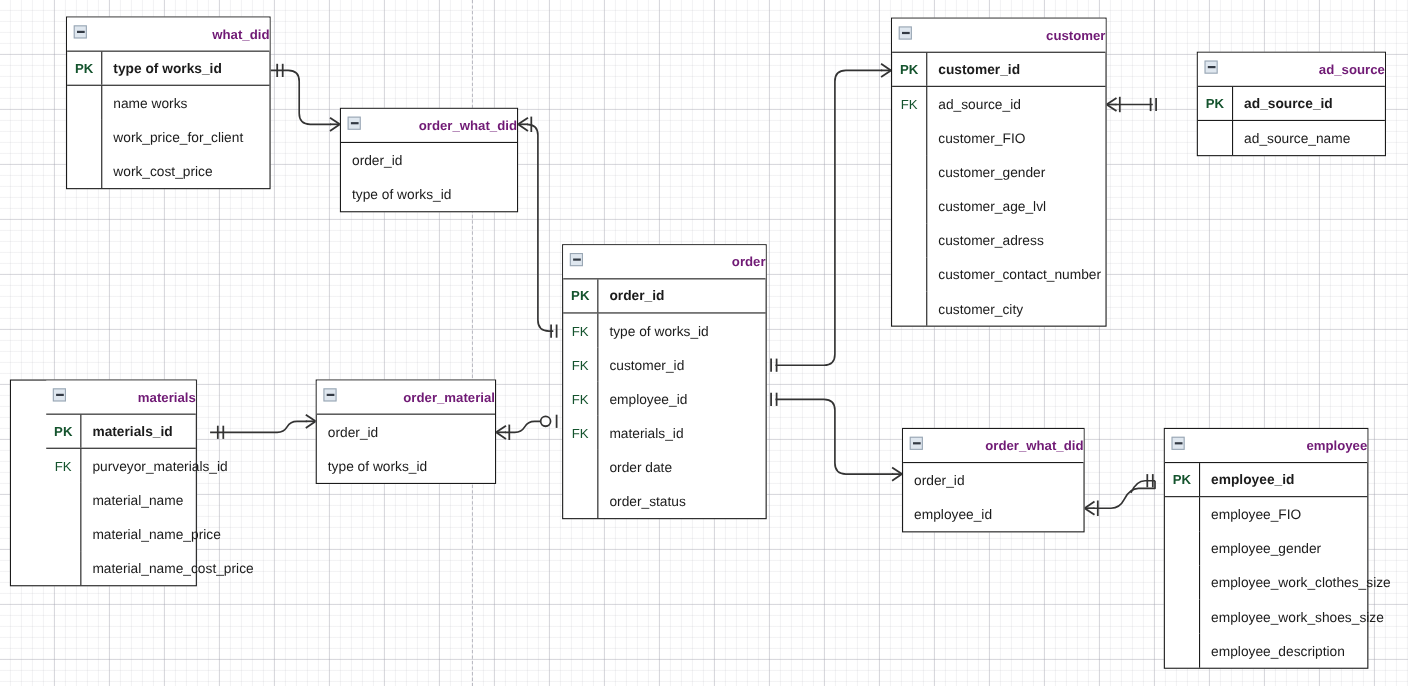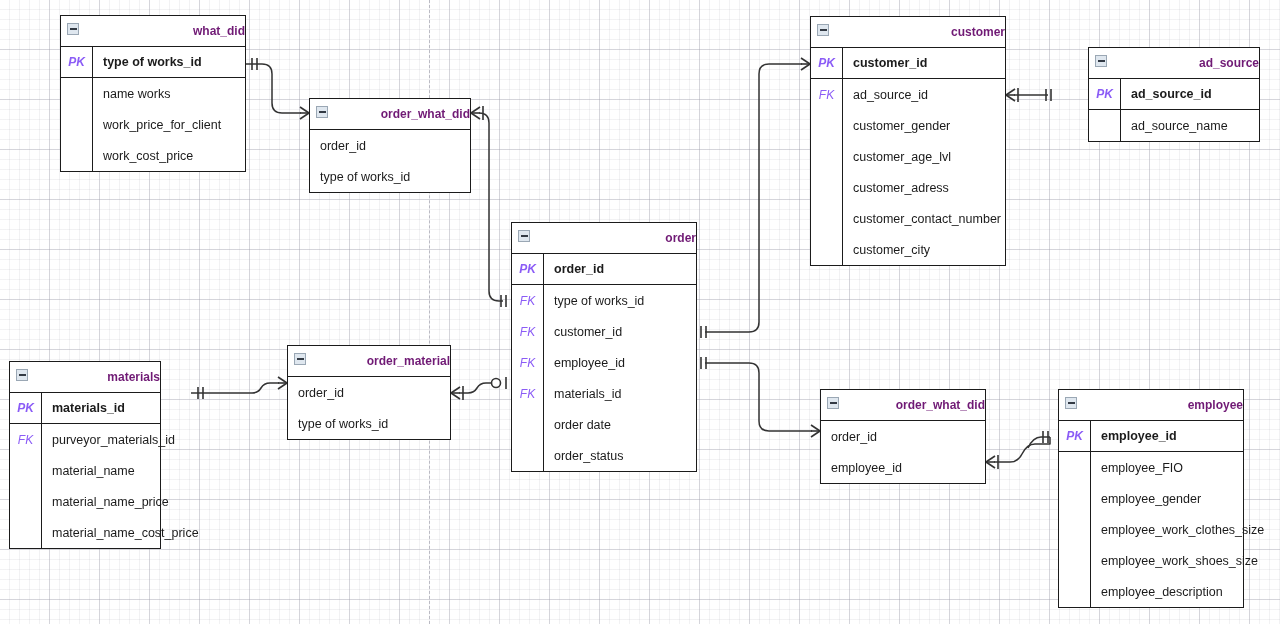--- a/index.html
+++ b/index.html
@@ -78,22 +78,21 @@
   .row.pk-row { border-bottom: 1.6px solid #1b1b1b; }
   .keycol {
     width: 32px;
     min-width: 32px;
     height: 100%;
     display: flex;
     align-items: center;
     justify-content: center;
     font-size: 12px;
     border-right: 1.6px solid #1b1b1b;
-    color: #8b5cf6;
-    font-style: italic;
+    color: #14532d;
   }
   .keycol.empty { border-right: 1.6px solid #1b1b1b; }
   .fieldname { padding-left: 10px; white-space: nowrap; }
   .bold { font-weight: bold; }
   .nokey .fieldname { padding-left: 10px; }
 </style>
 </head>
 <body>
 
 <div id="canvas"></div>
@@ -281,20 +280,24 @@
         <div class="row pk-row">
           <div class="keycol bold">PK</div>
           <div class="fieldname bold">customer_id</div>
         </div>
         <div class="row">
           <div class="keycol">FK</div>
           <div class="fieldname">ad_source_id</div>
         </div>
         <div class="row">
           <div class="keycol empty"></div>
+          <div class="fieldname">customer_FIO</div>
+        </div>
+        <div class="row">
+          <div class="keycol empty"></div>
           <div class="fieldname">customer_gender</div>
         </div>
         <div class="row">
           <div class="keycol empty"></div>
           <div class="fieldname">customer_age_lvl</div>
         </div>
         <div class="row">
           <div class="keycol empty"></div>
           <div class="fieldname">customer_adress</div>
         </div>
@@ -317,21 +320,21 @@
         <div class="row pk-row">
           <div class="keycol bold">PK</div>
           <div class="fieldname bold">ad_source_id</div>
         </div>
         <div class="row">
           <div class="keycol empty"></div>
           <div class="fieldname">ad_source_name</div>
         </div>
       </div>
     </div>
-    <div class="table" style="left: 9px; top: 361px; width: 152px;">
+    <div class="table" style="left: 9px; top: 345px; width: 170px; padding-left: 32px;">
       <div class="tbl-title">
         <span class="collapse-icon"></span>
         <span>materials</span>
       </div>
       <div class="rows">
         <div class="row pk-row">
           <div class="keycol bold">PK</div>
           <div class="fieldname bold">materials_id</div>
         </div>
         <div class="row">

